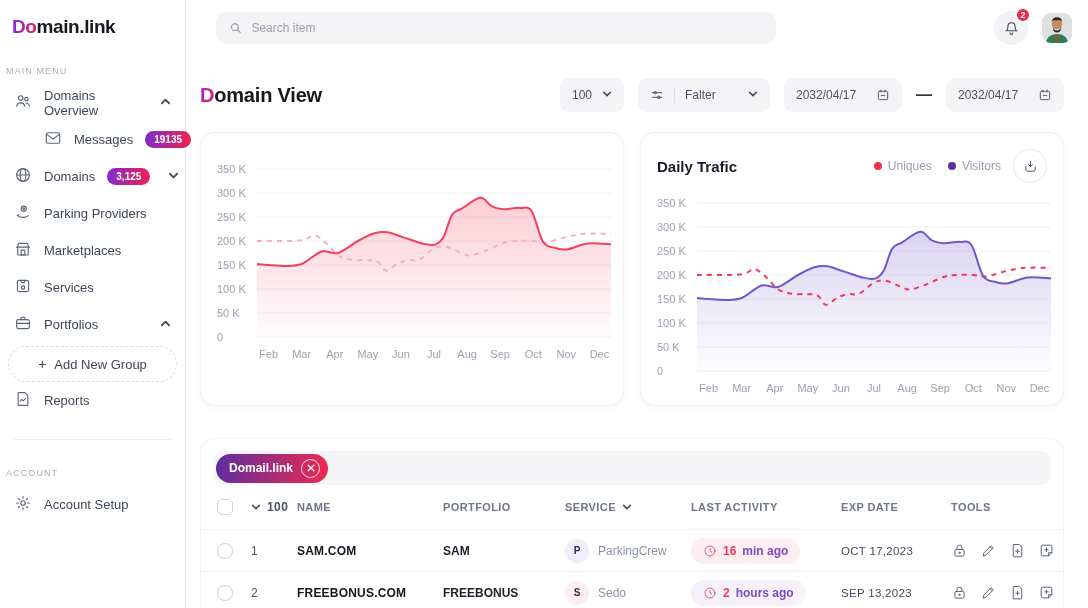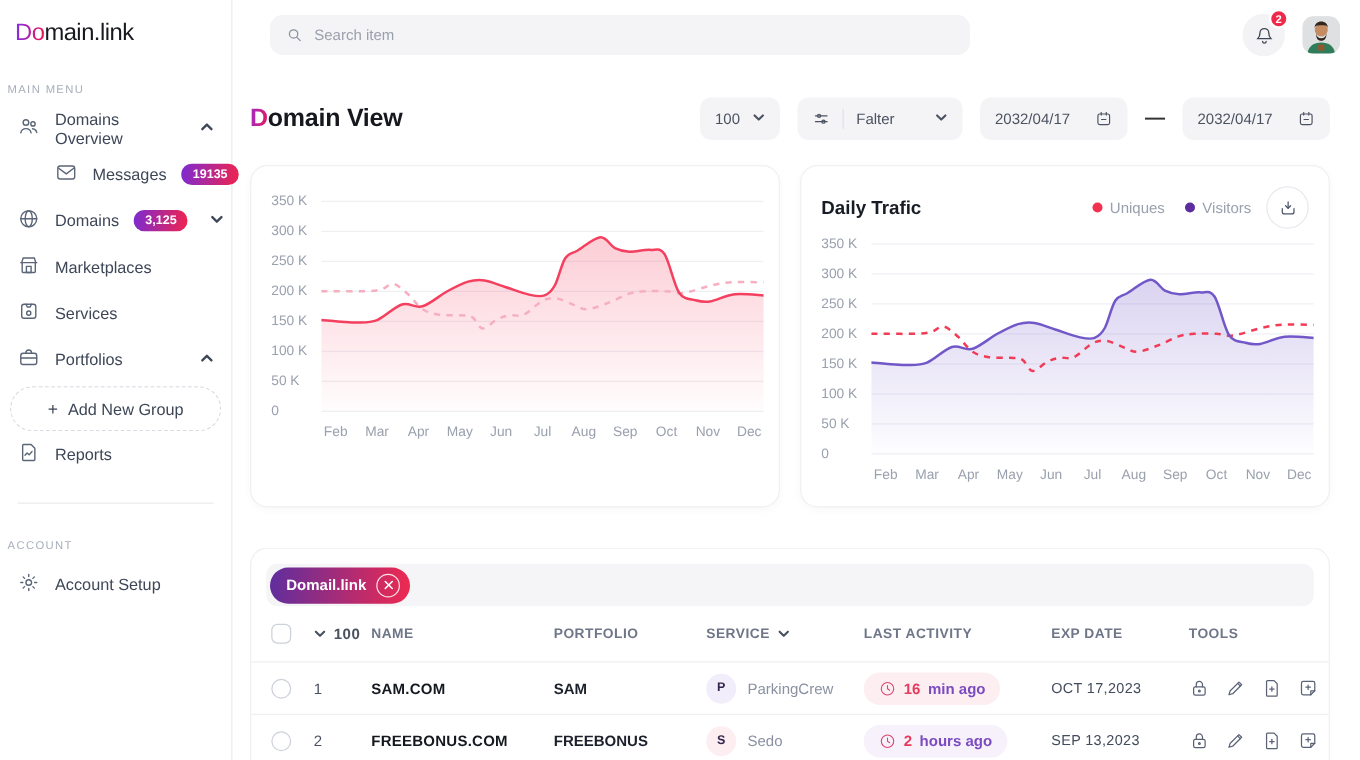--- a/index.html
+++ b/index.html
@@ -2,21 +2,21 @@
 <html><head>
 <meta charset="utf-8">
 <style>
   *{margin:0;padding:0;box-sizing:border-box}
   html,body{width:1088px;height:608px;overflow:hidden;background:#fff;
     font-family:"Liberation Sans",sans-serif;color:#222}
   .app{display:flex;height:100%}
 
   
   .sidebar{width:186px;min-width:186px;border-right:1px solid #ececf0;background:#fff;padding-top:16px}
-  .logo{padding:0 12px;font-size:19px;font-weight:400;letter-spacing:-.4px;color:#17191e}
+  .logo{padding:0 12px;font-size:19px;font-weight:700;letter-spacing:-.4px;color:#17191e}
   .logo .accent{background:linear-gradient(95deg,#8a2be2 10%,#e6185e 90%);
     -webkit-background-clip:text;background-clip:text;color:transparent}
   .menu-label{font-size:9px;color:#a7adbb;letter-spacing:1.1px;padding:0 6px;margin:28px 0 8px}
   .s-item{display:flex;align-items:center;gap:12px;height:37px;padding:0 14px;
     color:#3e4757;font-size:13px;cursor:pointer}
   .s-item svg{width:18px;height:18px;stroke:#5b6578;fill:none;stroke-width:1.5;
     stroke-linecap:round;stroke-linejoin:round;flex:none}
   .s-item .chev{margin-left:auto}
   .s-item .chev svg{width:11px;height:11px;stroke:#3e4757;stroke-width:2}
   .s-item.active{margin:0 8px;height:40px;padding:0 10px;background:#fff;border:1px solid #f2f2f5;
@@ -69,21 +69,21 @@
     box-shadow:0 2px 8px rgba(25,28,50,.03);background:#fff}
   .card-head{display:flex;align-items:center;height:34px}
   .card-title{font-size:15px;font-weight:700;color:#181c25}
   .legend{margin-left:auto;display:flex;gap:16px;align-items:center;font-size:12px;
     color:#9aa1ae;margin-right:12px}
   .legend-item{display:flex;align-items:center;gap:6px}
   .dot{width:8px;height:8px;border-radius:50%;background:#ccc}
   .dl-btn{width:34px;height:34px;border-radius:50%;border:1px solid #e8e9ee;background:#fff;
     display:flex;align-items:center;justify-content:center;cursor:pointer}
   .dl-btn svg{width:15px;height:15px;stroke:#4a5568;fill:none;stroke-width:1.6;stroke-linecap:round;stroke-linejoin:round}
-  .chart-area{display:flex;margin-top:8px}
+  .chart-area{display:flex;margin-top:16px}
   .ylabels{width:40px;position:relative;font-size:11px;color:#9aa1ae}
   .ylabels span{position:absolute;left:0;line-height:14px}
   .plot{flex:1;height:176px;position:relative}
   .plot svg{position:absolute;inset:0}
   .xlabels{margin-left:40px;position:relative;height:22px;font-size:11px;color:#9aa1ae}
   .xlabels span{position:absolute;top:7px;transform:translateX(-50%)}
 
   
   .table-card{margin-top:32px;border:1px solid #f0f0f3;border-bottom:0;border-radius:14px 14px 0 0;
     padding:12px 0 0;background:#fff}
@@ -159,20 +159,29 @@
             <ellipse cx="12" cy="12" rx="3.8" ry="8.5"></ellipse>
             <line x1="3.5" y1="12" x2="20.5" y2="12"></line>
           </svg></span>
       <span>Domains</span>
       <span class="badge push">3,125</span>
       <span class="chev" style="margin-left:6px"><svg viewBox="0 0 12 12">
             <polyline points="2,4 6,8 10,4"></polyline>
           </svg></span>
     </div>
 
+    <div class="s-item">
+      <span><svg viewBox="0 0 24 24">
+            <circle cx="13" cy="7.5" r="3.4"></circle>
+            <circle cx="13" cy="7.5" r="1.1"></circle>
+            <path d="M4.5 16.5c3 3.5 11 3.5 14.5.3"></path>
+            <path d="M4.5 16.5l2.2-1.2"></path>
+          </svg></span>
+      <span>Parking Providers</span>
+    </div>
 
     <div class="s-item">
       <span><svg viewBox="0 0 24 24">
             <path d="M4.5 9.5L6 4.5h12l1.5 5"></path>
             <path d="M3.5 9.5h17"></path>
             <path d="M5 9.5V19a1 1 0 0 0 1 1h12a1 1 0 0 0 1-1V9.5"></path>
             <rect x="9.5" y="13.5" width="5" height="6.5"></rect>
           </svg></span>
       <span>Marketplaces</span>
     </div>

